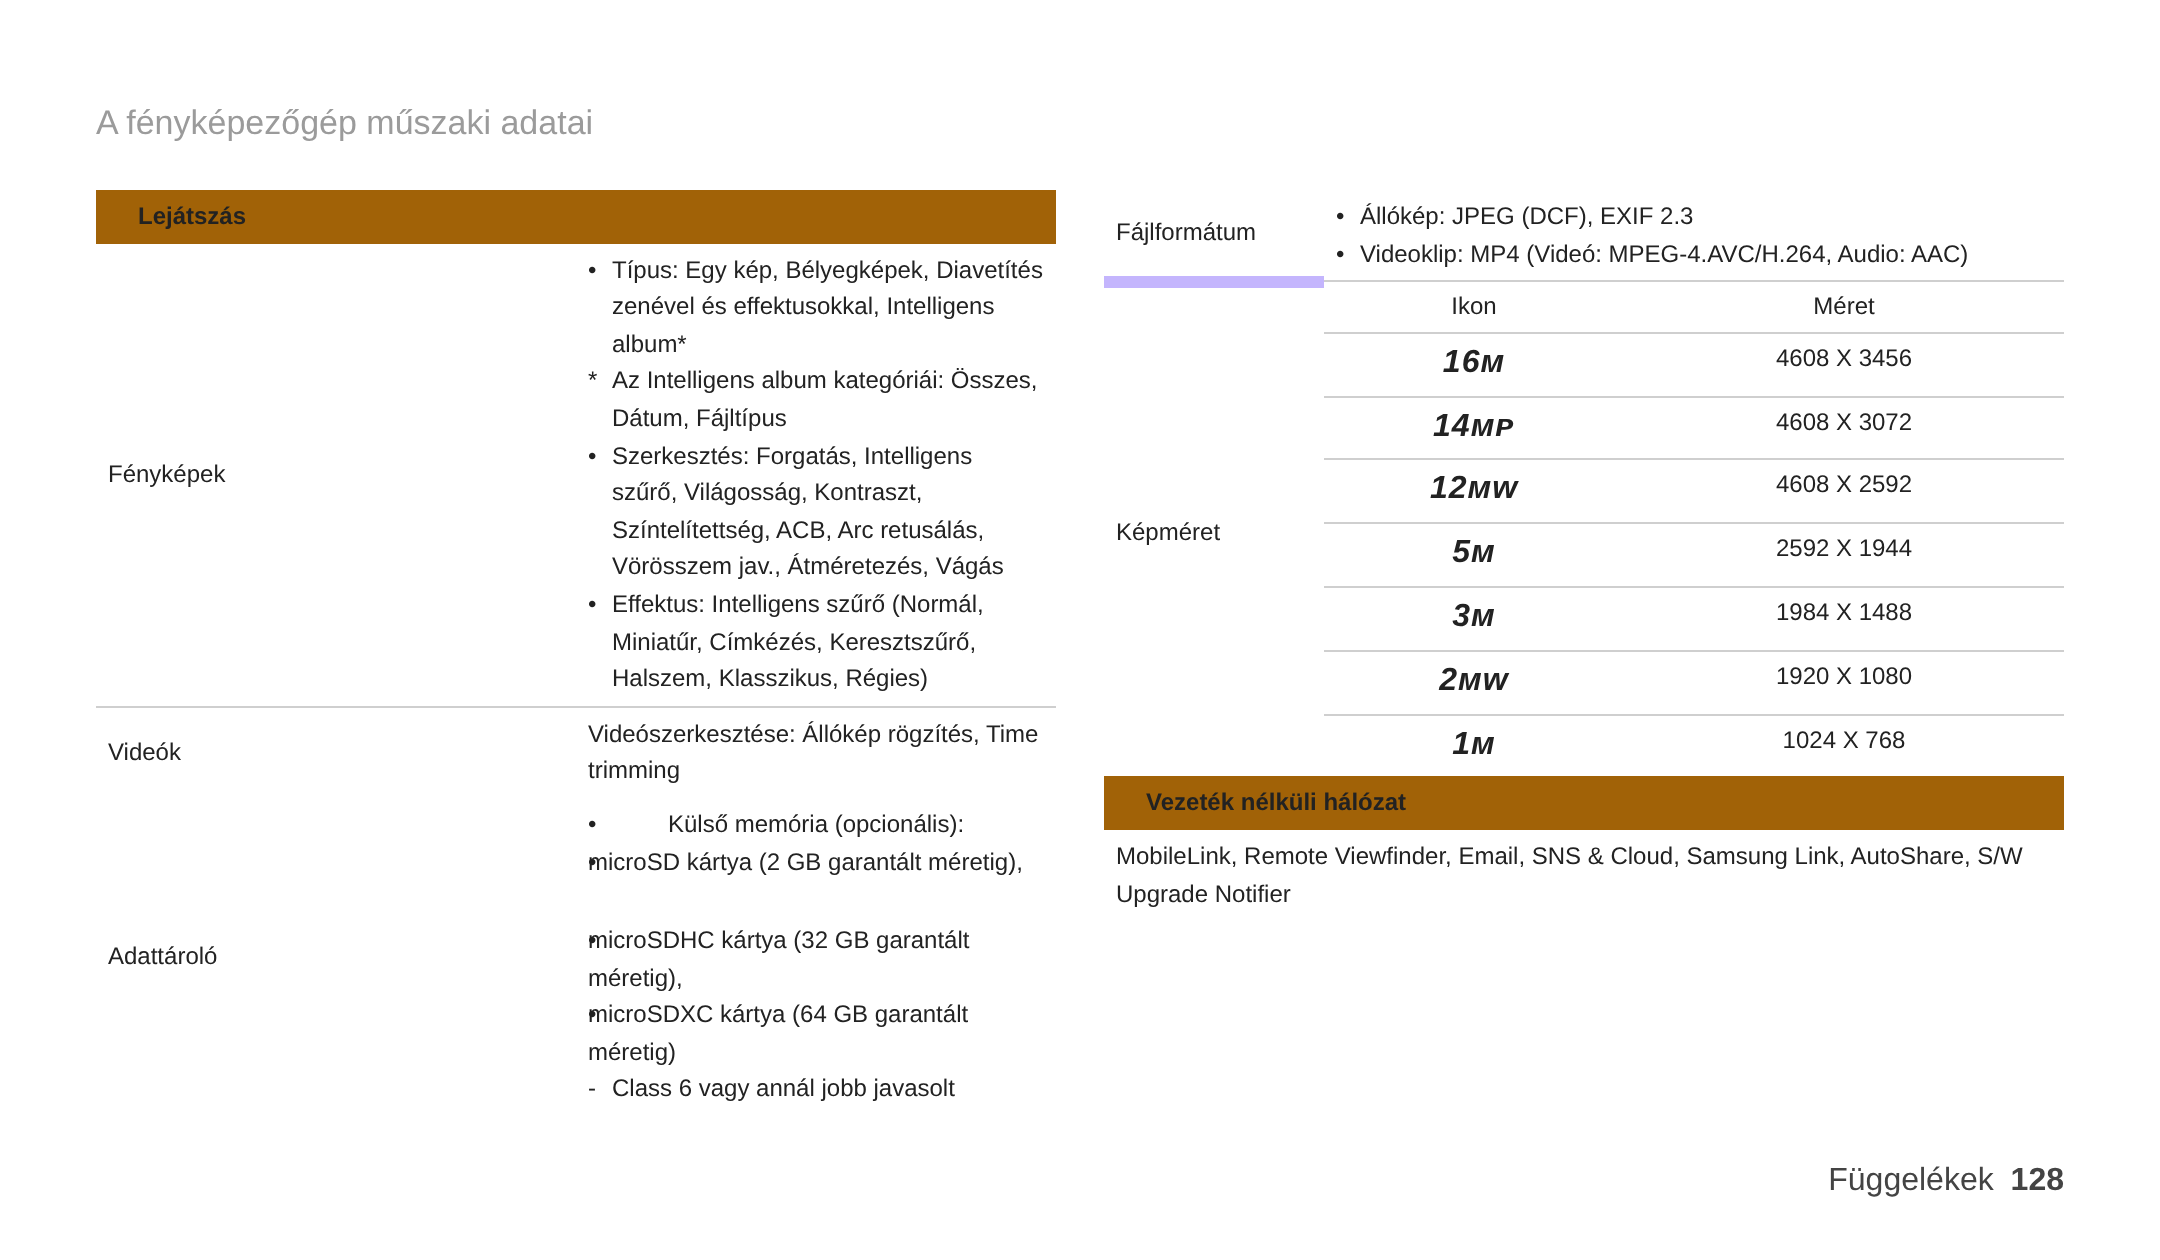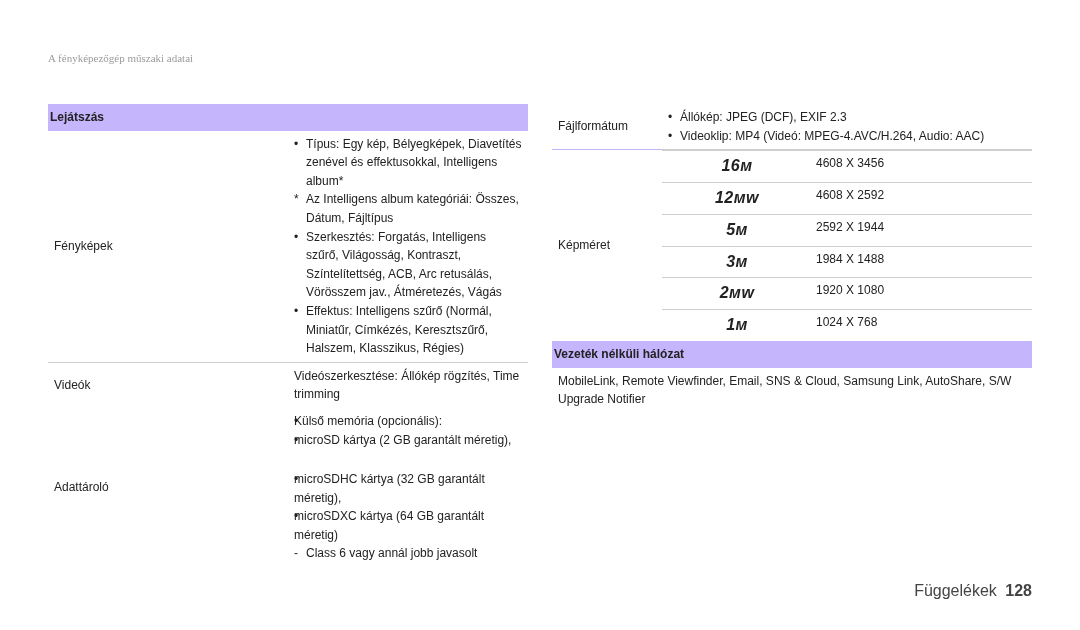--- a/index.html
+++ b/index.html
@@ -5,25 +5,24 @@
   * { box-sizing: border-box; margin: 0; padding: 0; }
   html, body { width: 1080px; height: 630px; background: #fff; font-family: "Segoe UI", Arial, sans-serif; color: #222; }
   .page {
     width: 1080px;
     height: 630px;
     padding: 52px 48px 30px 48px;
     display: flex;
     flex-direction: column;
   }
   .page-title {
-    font-size: 11px;
+    font-size: 17px;
     color: #9b9b9b;
     font-weight: 400;
-    margin-bottom: 40px;
-    font-family: Liberation Serif, serif;
+    margin-bottom: 23px;
   }
   .columns {
     display: flex;
     flex: 1;
     gap: 24px;
   }
   .col {
     flex: 1;
     font-size: 12px;
     line-height: 1.55;
@@ -33,36 +32,36 @@
     border-collapse: collapse;
     table-layout: fixed;
   }
   td, th {
     vertical-align: top;
     padding: 4px 6px 4px 6px;
     text-align: left;
     font-weight: 400;
   }
   .section-header td {
-    background: #c4b5fd;
+    background: #a16207;
     font-weight: 700;
-    padding: 4px 2px;
+    padding: 4px 21px;
   }
   .key-col {
     width: 110px;
     vertical-align: middle;
   }
   ul { list-style: none; padding: 0; margin: 0; }
   ul.bullets li { padding-left: 12px; position: relative; }
   ul.bullets li::before { content: "•"; position: absolute; left: 0; }
   ul.bullets li.star::before { content: "*"; }
   ul.bullets li.dash::before { content: "-"; }
 
   .icon-col { width: 150px; text-align: center; }
-  .meret-col { text-align: left; }
+  .meret-col { text-align: center; }
   .inner-table td, .inner-table th {
     border-top: 1px solid #cfcfcf;
     padding: 3px 4px;
   }
   .inner-table tr:first-child th { border-top: none; }
   .inner-table th { font-weight: 400; text-align: center; }
   .icon-label {
     font-family: Arial, sans-serif;
     font-weight: 700;
     font-style: italic;
@@ -106,21 +105,21 @@
           </td>
         </tr>
         <tr>
           <td class="key-col" style="border-top:1px solid #cfcfcf;">Videók</td>
           <td style="border-top:1px solid #cfcfcf;margin-top:25px;">Videószerkesztése: Állókép rögzítés, Time trimming</td>
         </tr>
         <tr>
           <td class="key-col">Adattároló</td>
           <td>
             <ul class="bullets">
-              <li style="padding-left: 0px; list-style: none;">Külső memória (opcionális):</li>
+              <li style="padding-left: 0px; list-style: none; text-align: center;">Külső memória (opcionális):</li>
               <li style="padding-left: 0px; list-style: none;">microSD kártya (2 GB garantált méretig),</li>
               <li style="padding-left: 0px; list-style: none; margin-top: 21px;">microSDHC kártya (32 GB garantált méretig),</li>
               <li style="padding-left: 0px; list-style: none;">microSDXC kártya (64 GB garantált méretig)</li>
               <li class="dash">Class 6 vagy annál jobb javasolt</li>
             </ul>
           </td>
         </tr>
       </tbody>
         </table>
     </div>
@@ -131,27 +130,35 @@
             <tr>
           <td class="key-col">Fájlformátum</td>
           <td>
             <ul class="bullets">
               <li>Állókép: JPEG (DCF), EXIF 2.3</li>
               <li>Videoklip: MP4 (Videó: MPEG-4.AVC/H.264, Audio: AAC)</li>
             </ul>
           </td>
         </tr>
         <tr>
-          <td class="key-col" style="border-top:1px solid #c4b5fd;">Képméret</td>
+          <td class="key-col" style="border-top:6px solid #c4b5fd;">Képméret</td>
           <td style="border-top:1px solid #cfcfcf; padding:0;">
             <table class="inner-table">
               <tbody>
+                    <tr>
+                <th class="icon-col">Ikon</th>
+                <th class="meret-col">Méret</th>
+              </tr>
               <tr>
                       <td class="icon-col"><span class="icon-label">16ᴍ</span></td>
                       <td class="meret-col">4608 X 3456</td>
+                    </tr>
+              <tr>
+                      <td class="icon-col"><span class="icon-label">14ᴍᴘ</span></td>
+                      <td class="meret-col">4608 X 3072</td>
                     </tr>
               <tr>
                       <td class="icon-col"><span class="icon-label">12ᴍᴡ</span></td>
                       <td class="meret-col">4608 X 2592</td>
                     </tr>
               <tr>
                       <td class="icon-col"><span class="icon-label">5ᴍ</span></td>
                       <td class="meret-col">2592 X 1944</td>
                     </tr>
               <tr>

